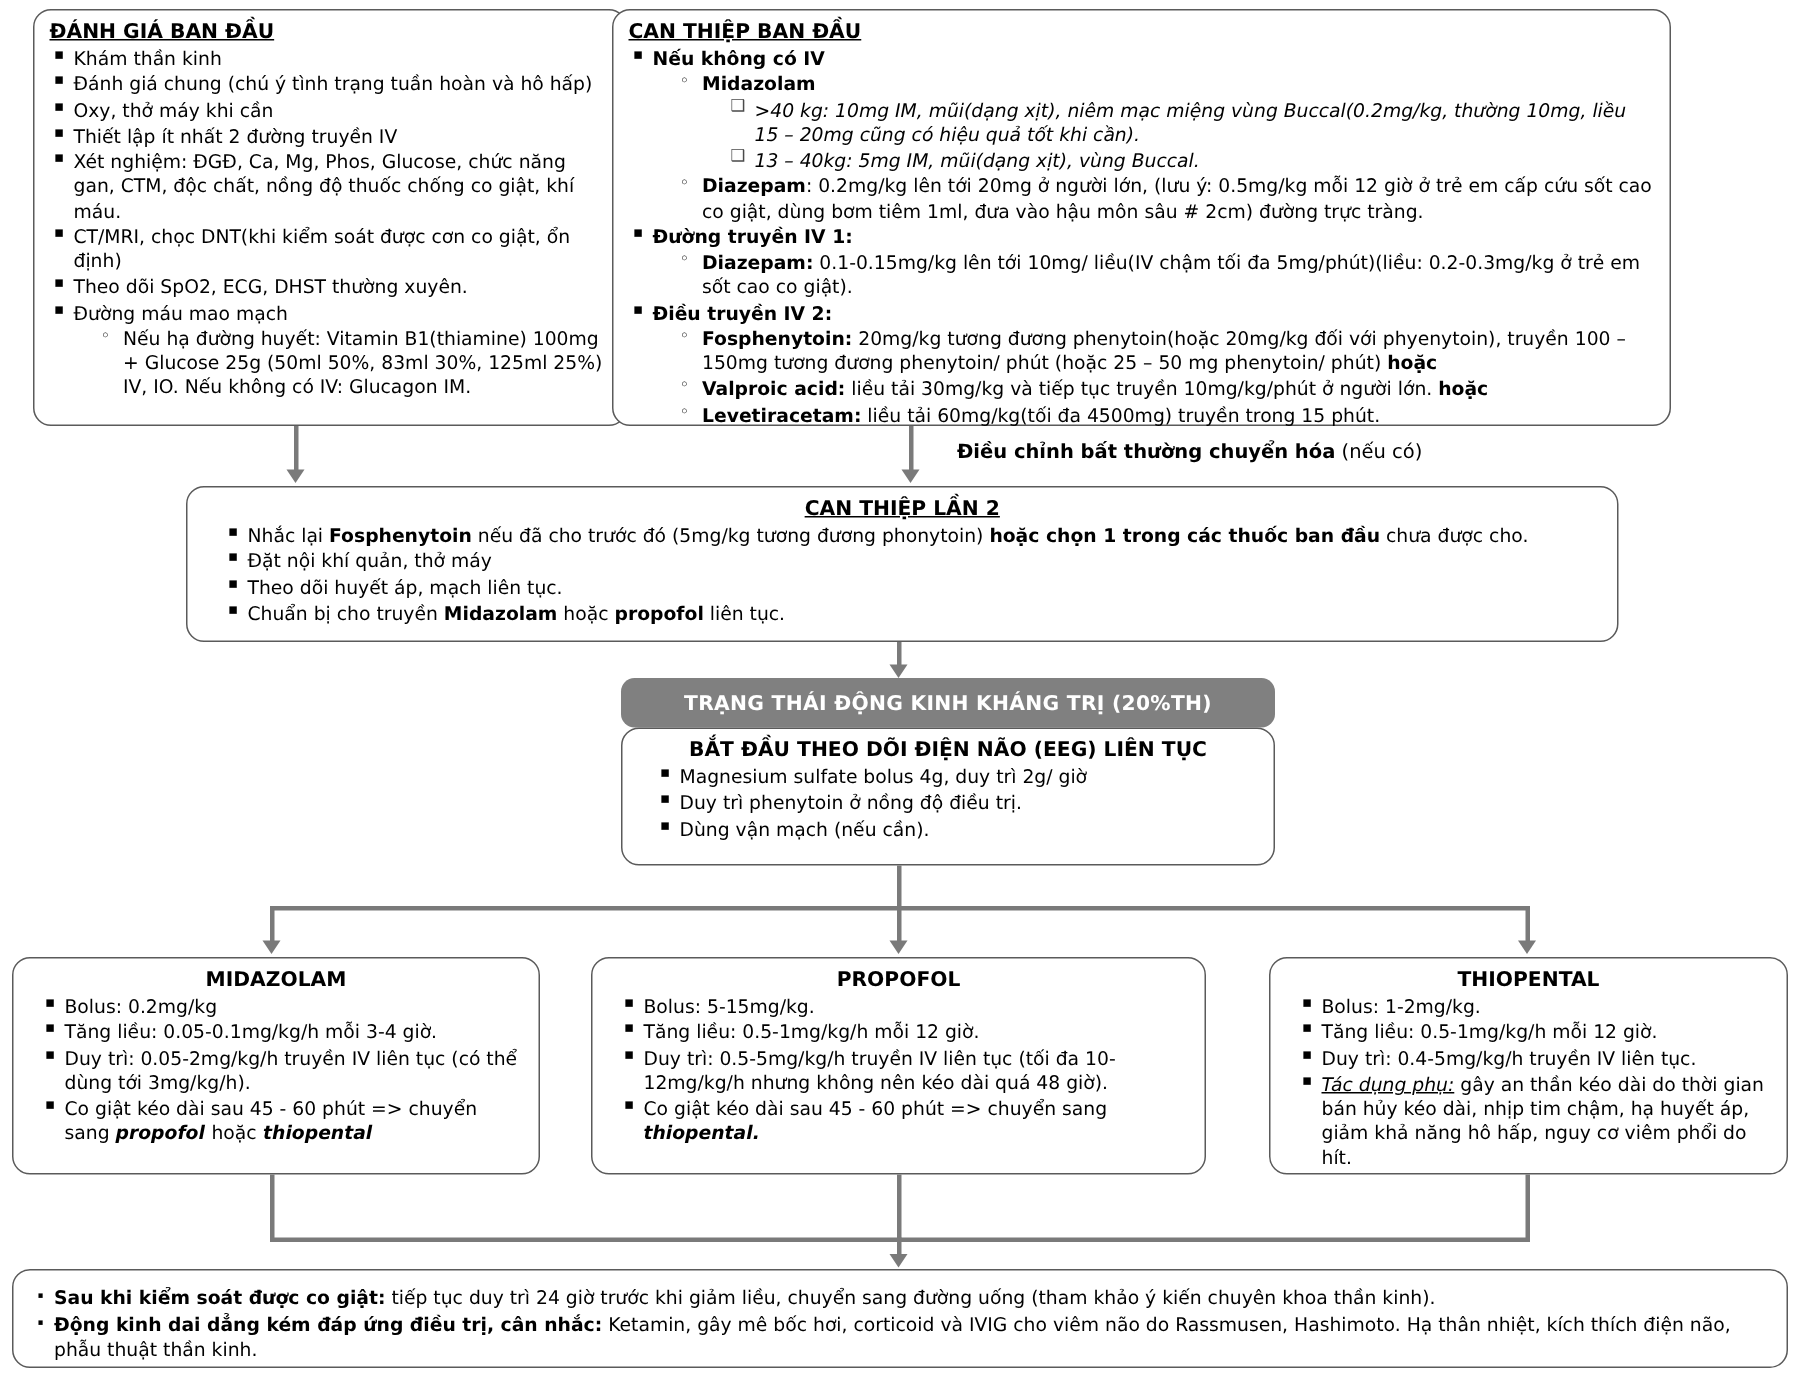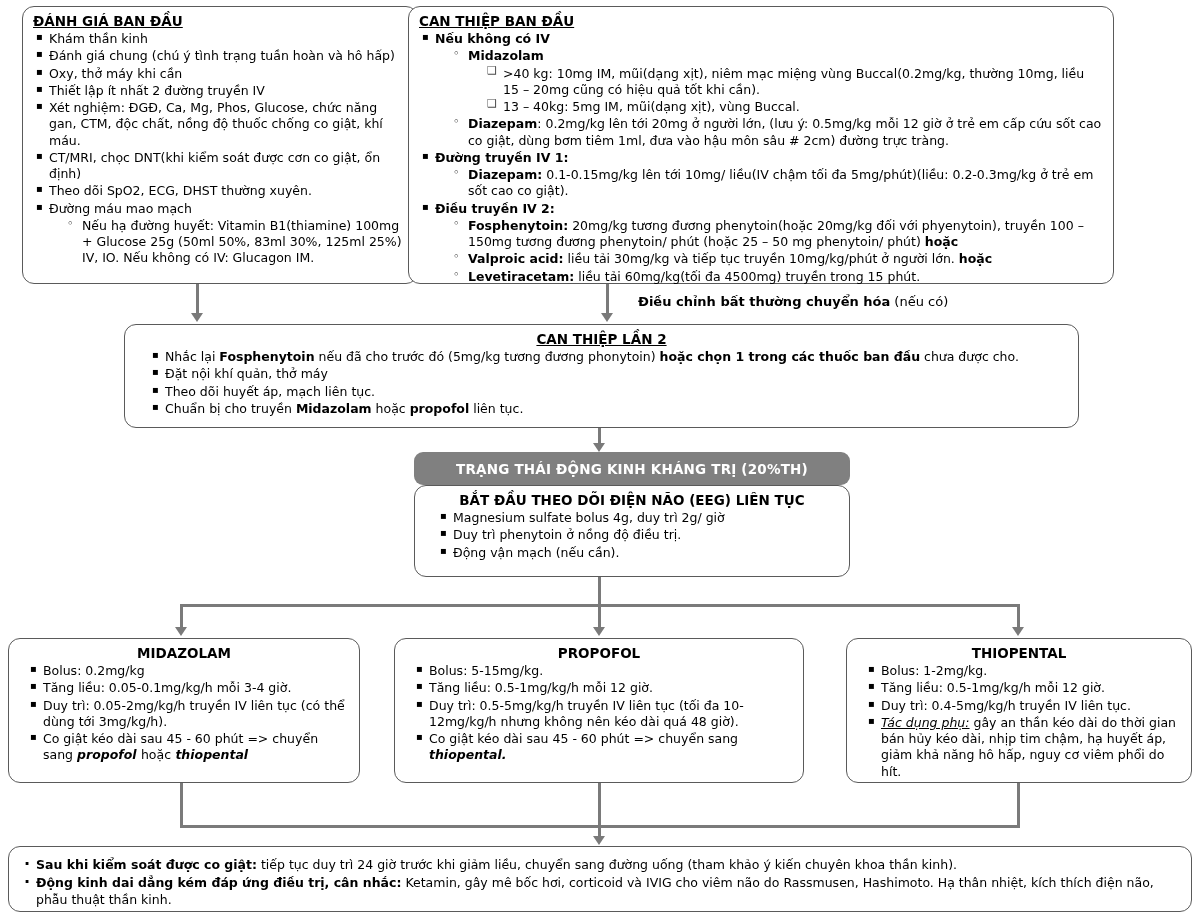--- a/index.html
+++ b/index.html
@@ -61,20 +61,21 @@
   ul.lvl2 > li::before {
     content: "\25E6";
     position: absolute; left: 2px; top: -1px;
     font-size: 11px;
   }
   ul.lvl3 > li {
     position: relative;
     padding-left: 17px;
     margin-top: 1px;
     line-height: 1.30;
+    font-style: italic;
   }
   ul.lvl3 > li::before {
     content: "\2751";
     position: absolute; left: 1px; top: -2px;
     font-size: 11px;
     color: #4a4a4a;
   }
   ul.lvl2 { margin-left: 16px; }
   ul.lvl3 { margin-left: 18px; }
 
@@ -219,21 +220,21 @@
 <div class="conn vline" style="left:598px; top:428px; height:16px;"></div>
 <div class="arrowdown" style="left:593px; top:443px;"></div>
 
 <div class="banner" id="banner-khangtri">TRẠNG THÁI ĐỘNG KINH KHÁNG TRỊ (20%TH)</div>
 
 <div class="box" id="box-eeg">
   <span class="box-title center nounder">BẮT ĐẦU THEO DÕI ĐIỆN NÃO (EEG) LIÊN TỤC</span>
   <ul class="lvl1" style="margin-left:12px;">
     <li>Magnesium sulfate bolus 4g, duy trì 2g/ giờ</li>
     <li>Duy trì phenytoin ở nồng độ điều trị.</li>
-    <li>Động vận mạch (nếu cần).</li>
+    <li>Dùng vận mạch (nếu cần).</li>
   </ul>
 </div>
 
 <div class="conn vline" style="left:598px; top:577px; height:28px;"></div>
 <div class="conn hline" style="left:180px; top:604px; width:840px;"></div>
 <div class="conn vline" style="left:180px; top:604px; height:24px;"></div>
 <div class="arrowdown" style="left:175px; top:627px;"></div>
 <div class="conn vline" style="left:598px; top:604px; height:24px;"></div>
 <div class="arrowdown" style="left:593px; top:627px;"></div>
 <div class="conn vline" style="left:1017px; top:604px; height:24px;"></div>

